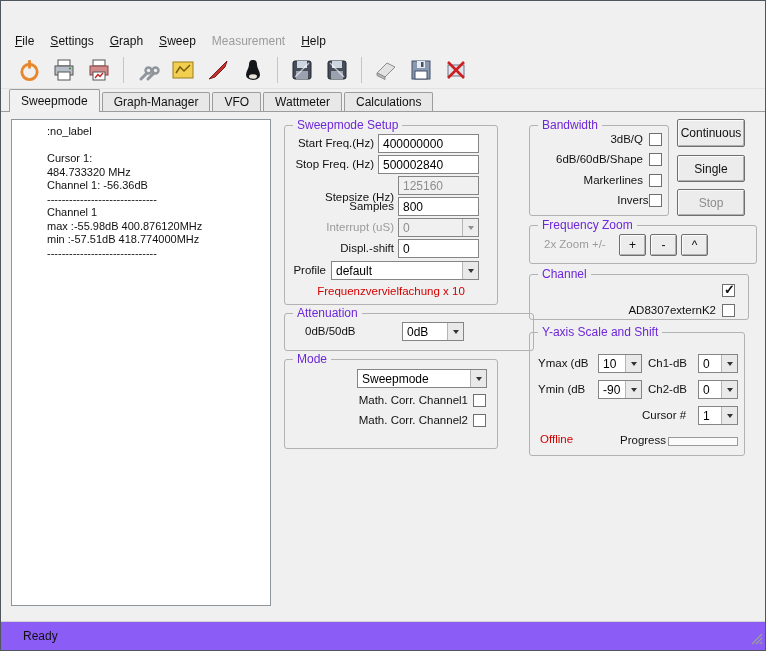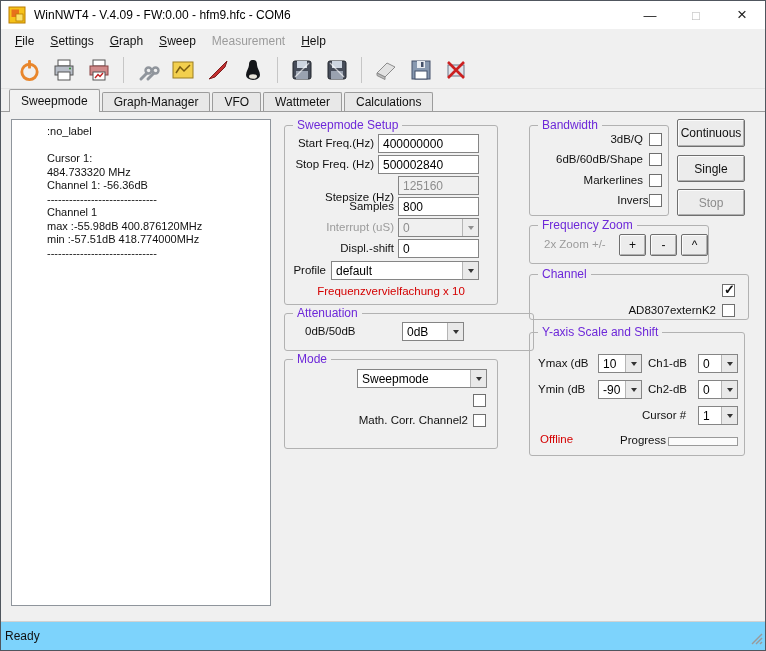--- a/index.html
+++ b/index.html
@@ -80,45 +80,30 @@
 
   .push-btn { position: absolute; background: #ececec; border: 1px solid #6f6f6f; border-radius: 2px;
               box-shadow: inset 1px 1px 0 #fbfbfb, inset -1px -1px 0 #b0b0b0;
               font-size: 12px; color: #111; display: flex; align-items: center; justify-content: center;
               white-space: nowrap; }
   .push-btn.disabled { color: #8c8c8c; }
 
   .progress { position: absolute; border: 1px solid #9a9a9a; background: #fbfbfb; }
 
   
-  .statusbar { position: absolute; left: 0; right: 0; bottom: 0; height: 29px; background: #7dd3fc;
+  .statusbar { position: absolute; left: 0; right: 0; bottom: 0; height: 29px; background: #8b5cf6;
                border-top: 1px solid #d2d2d2; display: flex; align-items: center;
-               font-size: 12px; color: #111; padding-left: 4px; }
+               font-size: 12px; color: #111; padding-left: 22px; }
   .grip { position: absolute; right: 2px; bottom: 2px; }
 </style>
 </head>
 <body>
 
 <div id="app">
 
-  <div class="titlebar">
-    <span class="app-icon">
-      <svg width="18" height="18" viewBox="0 0 18 18">
-          <rect x="1" y="1" width="16" height="16" fill="#f6c21a" stroke="#b97d00"></rect>
-          <rect x="3.5" y="3.5" width="7.5" height="7.5" fill="#e8701a"></rect>
-          <rect x="8" y="8" width="7" height="7" fill="#fbe06a" stroke="#b97d00" stroke-width="0.8"></rect>
-        </svg>
-    </span>
-    <span class="title-text">WinNWT4 - V.4.09 - FW:0.00 - hfm9.hfc - COM6</span>
-    <span class="win-controls">
-      <span class="win-btn">—</span>
-      <span class="win-btn disabled">□</span>
-      <span class="win-btn close">×</span>
-    </span>
-  </div>
 
   <div class="menubar">
     <span class="menu-item accel">File</span>
     <span class="menu-item accel">Settings</span>
     <span class="menu-item accel">Graph</span>
     <span class="menu-item accel">Sweep</span>
     <span class="menu-item disabled">Measurement</span>
     <span class="menu-item accel">Help</span>
   </div>
 
@@ -278,20 +263,21 @@
   </div>
 
   <div class="group" style="left:283px;top:358px;width:214px;height:90px">
     <span class="legend">Mode</span>
     <div class="combo" style="left:72px;top:9px;width:130px">
       <span class="cv">Sweepmode</span>
       <span class="cb">
           <span class="arr"></span>
         </span>
     </div>
+    <span class="label r" style="left:0;top:34px;width:183px">Math. Corr. Channel1</span>
     <span class="checkbox" style="left:188px;top:34px"></span>
     <span class="label r" style="left:0;top:54px;width:183px">Math. Corr. Channel2</span>
     <span class="checkbox" style="left:188px;top:54px"></span>
   </div>
 
   <div class="group" style="left:528px;top:124px;width:140px;height:91px">
     <span class="legend">Bandwidth</span>
     <span class="label r" style="left:0;top:7px;width:113px">3dB/Q</span>
     <span class="checkbox" style="left:119px;top:7px"></span>
     <span class="label r" style="left:0;top:27px;width:113px">6dB/60dB/Shape</span>
@@ -299,21 +285,21 @@
     <span class="label r" style="left:0;top:48px;width:113px">Markerlines</span>
     <span class="checkbox" style="left:119px;top:48px"></span>
     <span class="label r" style="left:12px;top:68px;width:113px">Inverse</span>
     <span class="checkbox" style="left:119px;top:68px"></span>
   </div>
 
   <div class="push-btn" style="left:676px;top:118px;width:68px;height:28px">Continuous</div>
   <div class="push-btn" style="left:676px;top:154px;width:68px;height:27px">Single</div>
   <div class="push-btn disabled" style="left:676px;top:188px;width:68px;height:27px">Stop</div>
 
-  <div class="group" style="left:528px;top:224px;width:180px;height:39px">
+  <div class="group" style="left:528px;top:224px;width:228px;height:39px">
     <span class="legend">Frequency Zoom</span>
     <span class="label gray" style="left:14px;top:12px">2x Zoom +/-</span>
     <div class="push-btn" style="left:89px;top:8px;width:27px;height:22px">+</div>
     <div class="push-btn" style="left:120px;top:8px;width:27px;height:22px">-</div>
     <div class="push-btn" style="left:151px;top:8px;width:27px;height:22px">^</div>
   </div>
 
   <div class="group" style="left:528px;top:273px;width:220px;height:46px">
     <span class="legend">Channel</span>
     <span class="checkbox checked" style="left:192px;top:9px"></span>

